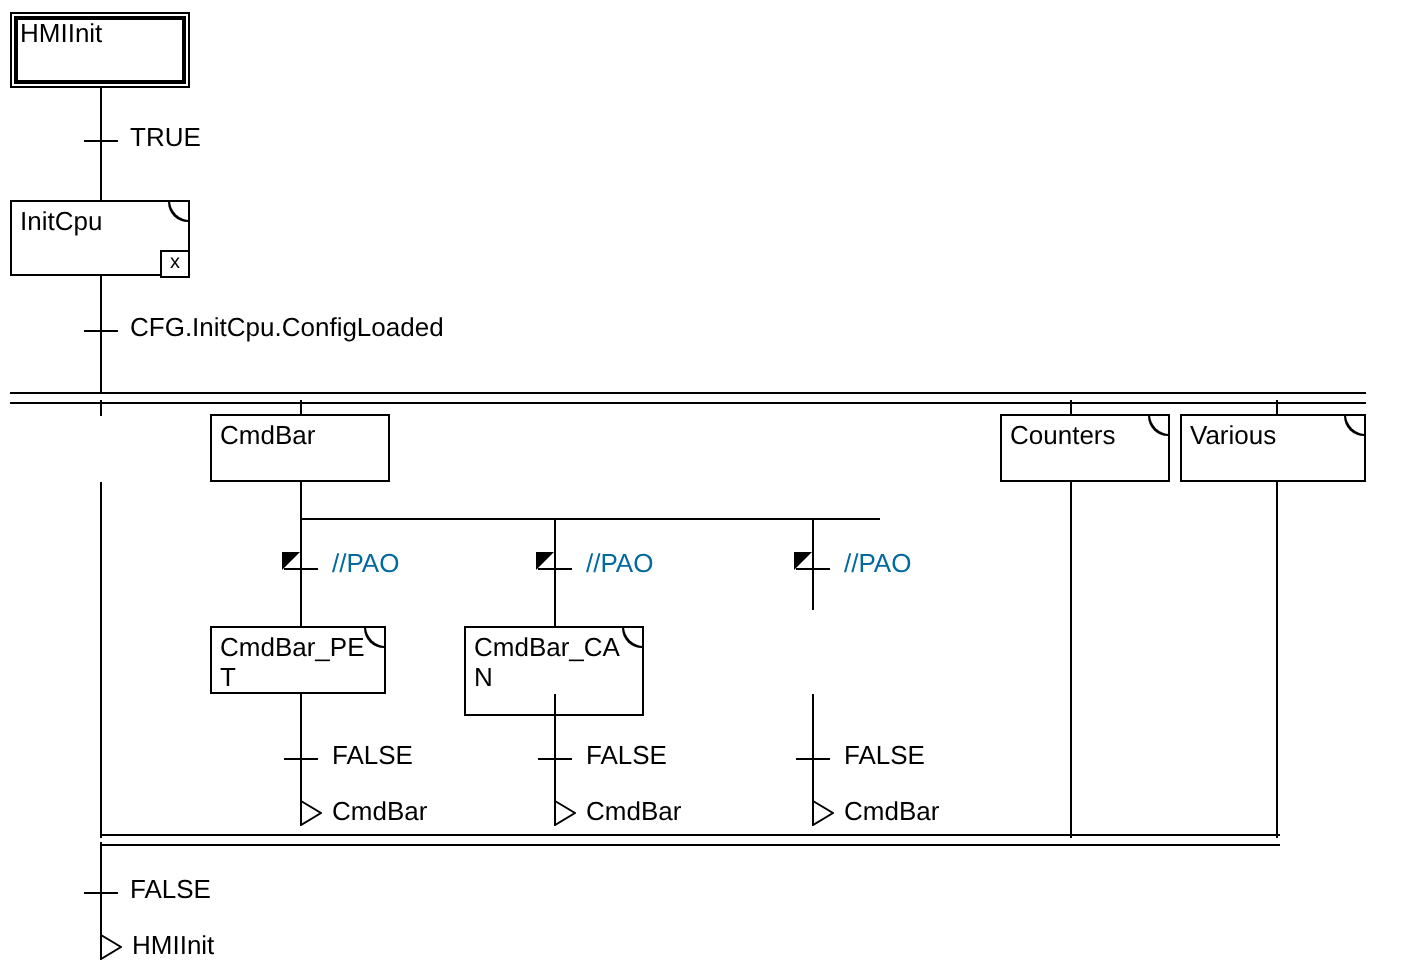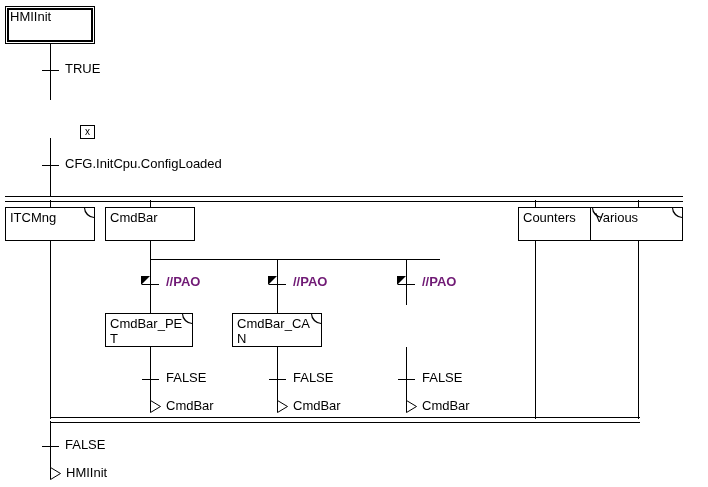--- a/index.html
+++ b/index.html
@@ -107,22 +107,21 @@
     background: #000000;
   }
   .trans-label {
     position: absolute;
     font-size: 13px;
     line-height: 14px;
     color: #000000;
     white-space: nowrap;
   }
   .trans-label.pao {
-    color: #701a75;
-    font-weight: bold;
+    color: #0369a1;
   }
   
   .trans-arrow {
     position: absolute;
     width: 0;
     height: 0;
     border-top: 9px solid #000000;
     border-right: 9px solid transparent;
   }
 
@@ -162,36 +161,36 @@
 <div id="canvas">
 
   <div class="step initial" style="left:5px; top:6px; width:90px; height:38px;">
     <span class="step-label">HMIInit</span>
   </div>
 
   <div class="vline" style="left:50px; top:44px; height:56px;"></div>
   <div class="trans-tick" style="left:42px; top:70px;"></div>
   <div class="trans-label" style="left:65px; top:62px;">TRUE</div>
 
+  <div class="step macro" style="left:5px; top:100px; width:90px; height:38px;">
+    <span class="step-label">InitCpu</span>
+  </div>
   <div class="step-flag" style="left:80px; top:125px; width:15px; height:14px;">x</div>
 
   <div class="vline" style="left:50px; top:138px; height:58px;"></div>
   <div class="trans-tick" style="left:42px; top:165px;"></div>
   <div class="trans-label" style="left:65px; top:157px;">CFG.InitCpu.ConfigLoaded</div>
 
   <div class="dbl-rail" style="left:5px; top:196px; width:678px;"></div>
 
   <div class="vline" style="left:50px;  top:200px; height:8px;"></div>
   <div class="vline" style="left:150px; top:200px; height:8px;"></div>
   <div class="vline" style="left:535px; top:200px; height:8px;"></div>
   <div class="vline" style="left:638px; top:200px; height:8px;"></div>
 
-  <div class="step macro" style="left:5px; top:207px; width:90px; height:34px;">
-    <span class="step-label">ITCMng</span>
-  </div>
   <div class="vline" style="left:50px; top:241px; height:178px;"></div>
 
   <div class="step" style="left:105px; top:207px; width:90px; height:34px;">
     <span class="step-label">CmdBar</span>
   </div>
   <div class="vline" style="left:150px; top:241px; height:19px;"></div>
 
   <div class="hline" style="left:150px; top:259px; width:290px;"></div>
 
   <div class="vline" style="left:150px; top:259px; height:55px;"></div>
@@ -211,21 +210,21 @@
       <polygon points="0.5,0.5 10.5,6.5 0.5,12.5" fill="#ffffff" stroke="#000000" stroke-width="1"></polygon>
     </svg>
     <span class="jump-label">CmdBar</span>
   </div>
 
   <div class="vline" style="left:277px; top:259px; height:55px;"></div>
   <div class="trans-arrow" style="left:268px; top:276px;"></div>
   <div class="trans-tick" style="left:269px; top:284px;"></div>
   <div class="trans-label pao" style="left:293px; top:275px;">//PAO</div>
 
-  <div class="step macro" style="left:232px; top:313px; width:90px; height:34px;">
+  <div class="step macro" style="left:232px; top:313px; width:90px; height:45px;">
     <span class="step-label">CmdBar_CAN</span>
   </div>
   <div class="vline" style="left:277px; top:347px; height:53px;"></div>
   <div class="trans-tick" style="left:269px; top:379px;"></div>
   <div class="trans-label" style="left:293px; top:371px;">FALSE</div>
   <div class="jump" style="left:277px; top:398px;">
     <div class="jump-elbow"></div>
     <svg class="jump-tri-outline" viewBox="0 0 11 13">
       <polygon points="0.5,0.5 10.5,6.5 0.5,12.5" fill="#ffffff" stroke="#000000" stroke-width="1"></polygon>
     </svg>
@@ -241,21 +240,21 @@
   <div class="trans-tick" style="left:398px; top:379px;"></div>
   <div class="trans-label" style="left:422px; top:371px;">FALSE</div>
   <div class="jump" style="left:406px; top:398px;">
     <div class="jump-elbow"></div>
     <svg class="jump-tri-outline" viewBox="0 0 11 13">
       <polygon points="0.5,0.5 10.5,6.5 0.5,12.5" fill="#ffffff" stroke="#000000" stroke-width="1"></polygon>
     </svg>
     <span class="jump-label">CmdBar</span>
   </div>
 
-  <div class="step macro" style="left:518px; top:207px; width:85px; height:34px;">
+  <div class="step macro" style="left:500px; top:207px; width:85px; height:34px;">
     <span class="step-label">Counters</span>
   </div>
   <div class="vline" style="left:535px; top:241px; height:178px;"></div>
 
   <div class="step macro" style="left:590px; top:207px; width:93px; height:34px;">
     <span class="step-label">Various</span>
   </div>
   <div class="vline" style="left:638px; top:241px; height:178px;"></div>
 
   <div class="dbl-rail" style="left:50px; top:417px; width:590px;"></div>

